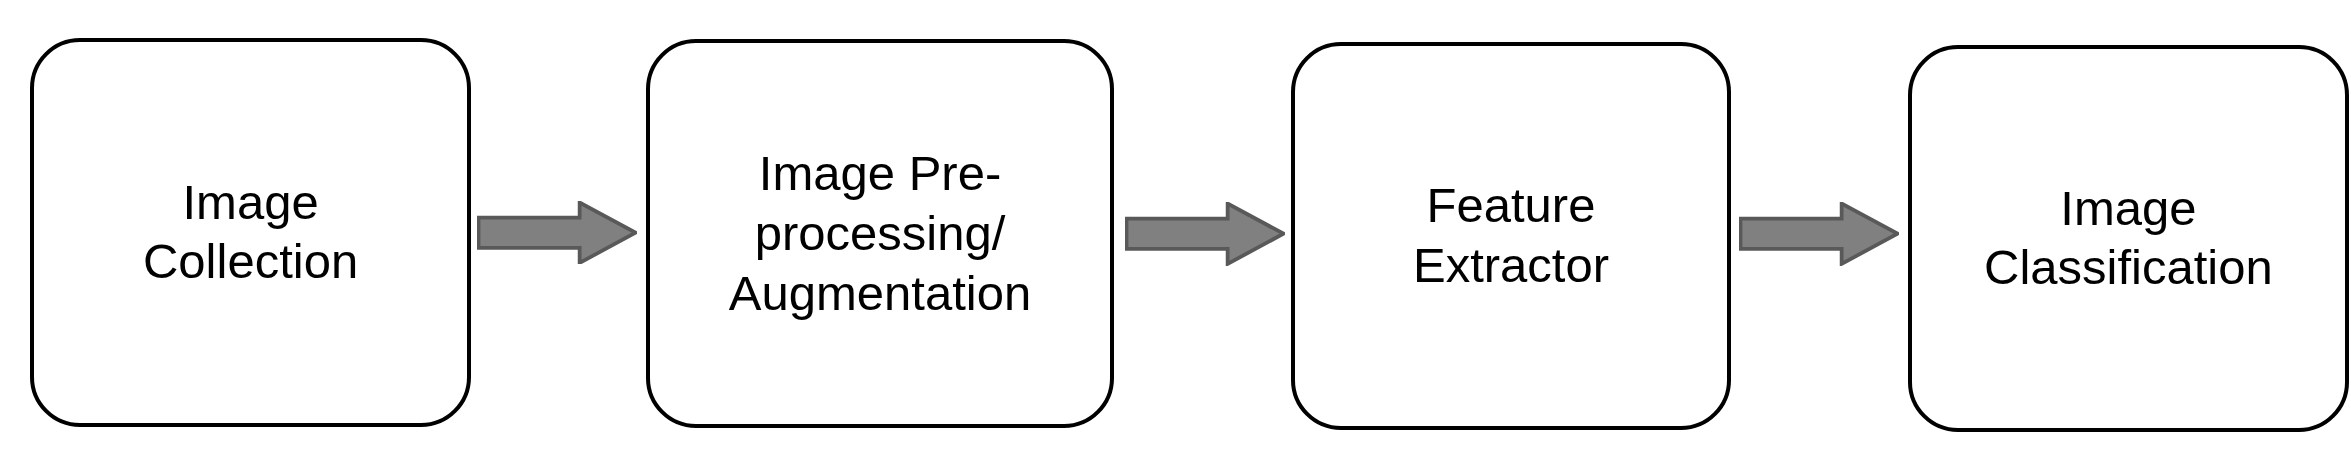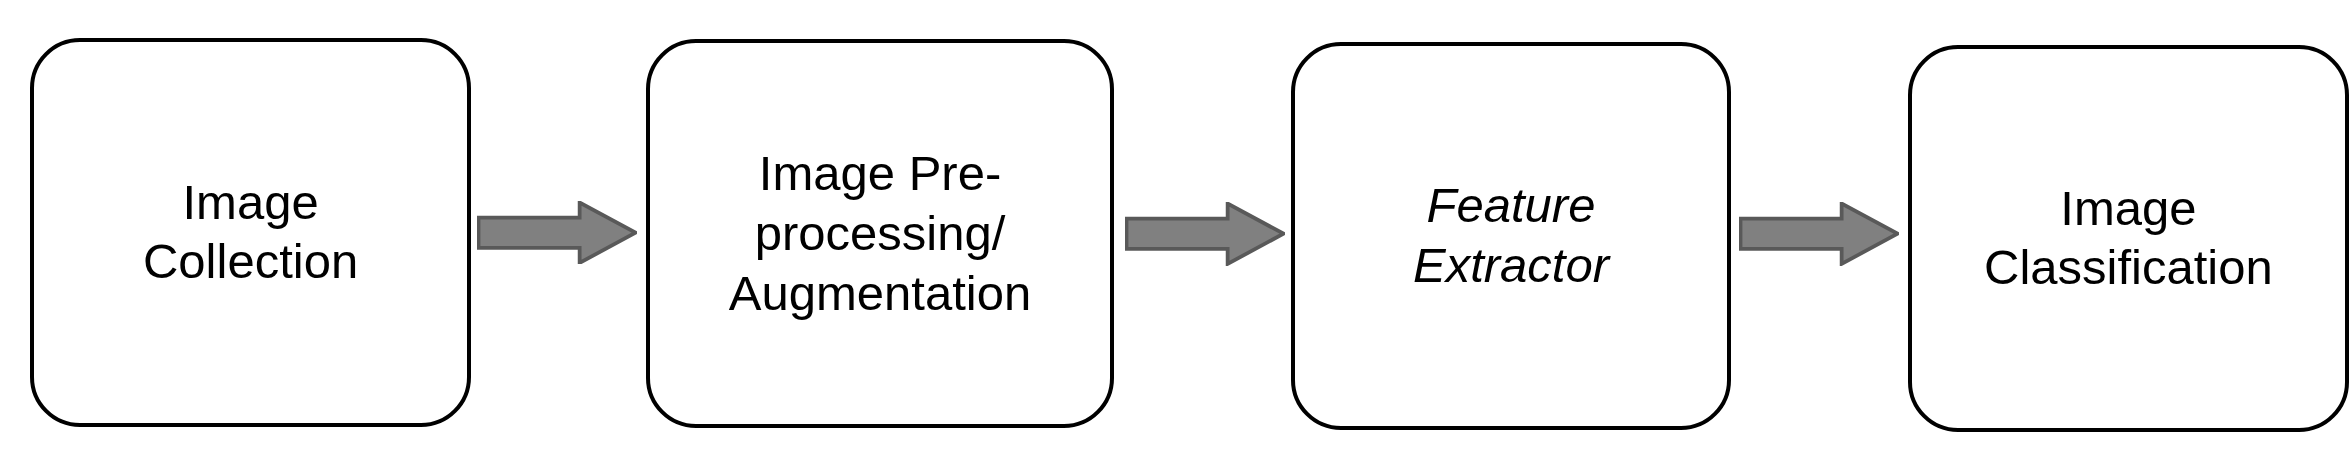--- a/index.html
+++ b/index.html
@@ -56,21 +56,21 @@
     <span class="node-label" style="color: rgb(0, 0, 0);">Image
 Collection</span>
   </div>
 
   <div class="node" id="node-1" style="left: 646.066px; top: 39px; width: 467.945px; height: 389.451px; background: rgb(255, 255, 255); border-color: rgb(0, 0, 0); border-width: 4px; border-radius: 50px;">
     <span class="node-label" style="color: rgb(0, 0, 0);">Image Pre-
 processing/
 Augmentation</span>
   </div>
 
-  <div class="node" id="node-2" style="left: 1290.62px; top: 42.266px; width: 440.774px; height: 387.942px; background: rgb(255, 255, 255); border-color: rgb(0, 0, 0); border-width: 4px; border-radius: 50px; font-style: italic;">
+  <div class="node" id="node-2" style="left: 1290.62px; top: 42.266px; width: 440.774px; height: 387.942px; background: rgb(255, 255, 255); border-color: rgb(0, 0, 0); border-width: 4px; border-radius: 50px;">
     <span class="node-label" style="color: rgb(0, 0, 0);">Feature
 Extractor</span>
   </div>
 
   <div class="node" id="node-3" style="left: 1908.01px; top: 45.285px; width: 440.774px; height: 386.432px; background: rgb(255, 255, 255); border-color: rgb(0, 0, 0); border-width: 4px; border-radius: 50px;">
     <span class="node-label" style="color: rgb(0, 0, 0);">Image
 Classification</span>
   </div>
 
   <div class="arrow" id="arrow-0" style="left: 477.002px; top: 200.763px; width: 160.007px; height: 63.399px;">

